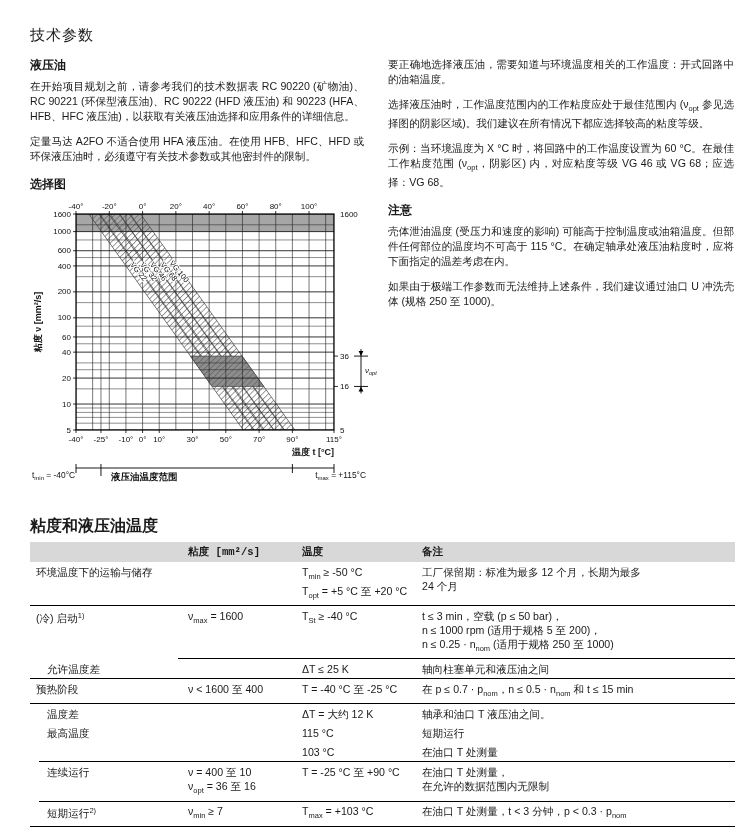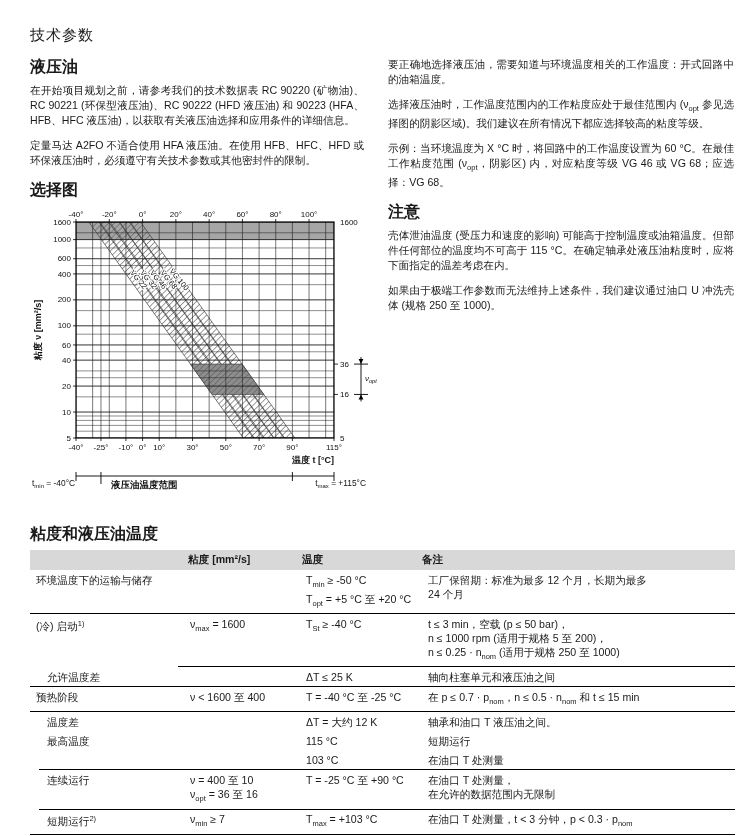--- a/index.html
+++ b/index.html
@@ -6,35 +6,35 @@
   body{
     width:750px;height:836px;overflow:hidden;color:#1a1a1a;
     font-family:"Liberation Sans","DejaVu Sans",sans-serif;
     -webkit-font-smoothing:antialiased;
   }
   .page{padding:10px 16px 0 30px;}
   h1.title{font-size:15px;font-weight:normal;margin:16px 0 12px 0;letter-spacing:1px;}
   .columns{display:flex;gap:24px;align-items:flex-start;}
   .col-left{width:334px;flex:0 0 334px;}
   .col-right{flex:1;min-width:0;}
-  h3.sec{font-size:16px;font-weight:bold;margin:0 0 5px 0;}
+  h3.sec{font-size:12px;font-weight:bold;margin:0 0 5px 0;}
   h3.sec.mt{margin-top:12px;}
   p.body{font-size:10.6px;line-height:15px;margin:0 0 10px 0;text-align:justify;}
   p.body sub{font-size:7.5px;}
   .chart-wrap{margin-top:2px;}
   .chart-wrap svg{display:block;}
   .chart-wrap text{font-family:"Liberation Sans","DejaVu Sans",sans-serif;fill:#111;}
 
   
   .tbl-section{margin-top:16px;}
   .tbl-title{font-size:16px;font-weight:bold;margin:0 0 5px 0;}
   .tbl{width:705px;}
   .tbl-header,.tbl-row{display:grid;grid-template-columns:148px 110px 116px 1fr;column-gap:4px;}
-  .tbl-header{background:#d8d8d8;font-weight:bold;font-size:10.6px;padding:3px 4px 3px 6px;}
-  .tbl-row{font-size:10.6px;line-height:14px;padding:2.5px 4px 2.5px 6px;gap:6px;}
+  .tbl-header{background:#d8d8d8;font-weight:bold;font-size:10.6px;padding:3px 4px 3px 6px;font-family:Liberation Mono, monospace;}
+  .tbl-row{font-size:10.6px;line-height:14px;padding:2.5px 4px 2.5px 6px;}
   .tbl-row .cell{align-self:start;}
   .tbl-row .lbl.ind{padding-left:11px;}
   .tbl sub{font-size:7.5px;}
   .tbl sup{font-size:7.5px;vertical-align:4px;}
   .rule{border-top:1px solid #000;height:0;}
   .rule.full{margin-left:0;}
   .rule.partial-col2{margin-left:148px;}
   .rule.partial-indent{margin-left:9px;}
 </style>
 </head>

